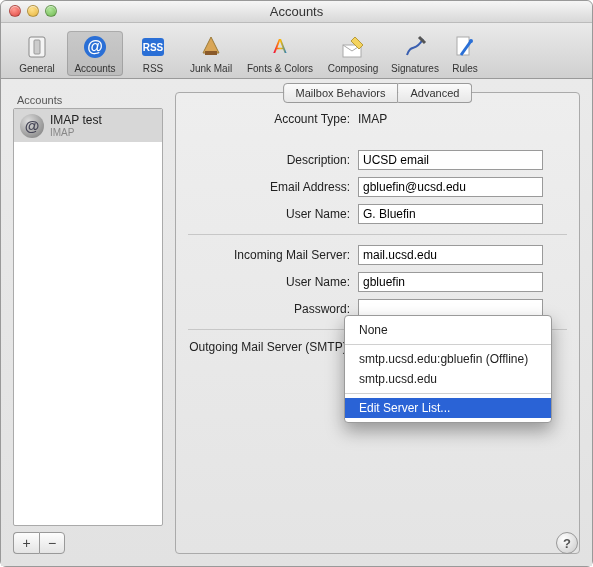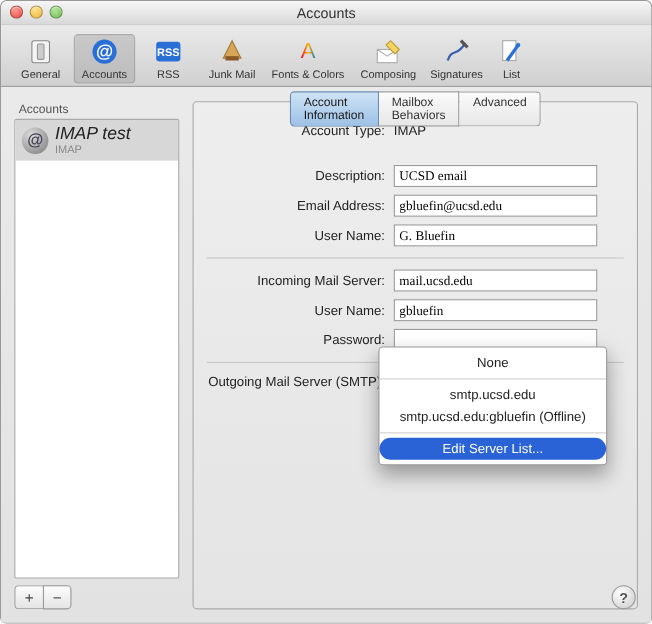--- a/index.html
+++ b/index.html
@@ -25,48 +25,48 @@
 
   
   .body { position: absolute; top: 79px; left: 0; right: 0; bottom: 0; background: linear-gradient(#eaeaea,#e2e2e2); display: flex; padding: 12px; gap: 12px; }
 
   
   .sidewrap { width: 150px; display: flex; flex-direction: column; }
   .sidehead { font-size: 11px; color: #555; padding: 2px 4px 2px 4px; }
   .sidebar { flex: 1; background: #fff; border: 1px solid #aaa; border-radius: 2px; overflow: auto; }
   .acct-row { display: flex; align-items: center; gap: 6px; padding: 4px 6px; background: #d7d7d7; }
   .acct-icon { width: 24px; height: 24px; border-radius: 50%; background: radial-gradient(circle at 35% 30%, #ddd, #777); display:flex; align-items:center; justify-content:center; color:#445; font-weight:bold; font-size:15px;}
-  .acct-text .aname { font-size: 16px; color: #222; font-style: italic; }
+  .acct-text .aname { font-size: 12px; color: #222; }
   .acct-text .atype { font-size: 10px; color: #888; }
   .plusminus { display: flex; height: 22px; margin-top: 6px; }
   .pm-btn { width: 26px; height: 22px; background: linear-gradient(#fdfdfd,#e4e4e4); border: 1px solid #999; display:flex; align-items:center; justify-content:center; font-size:14px; color:#444; }
   .pm-btn:first-child { border-right: none; border-radius: 4px 0 0 4px;}
   .pm-btn:last-child { border-radius: 0 4px 4px 0;}
 
   
   .main { flex: 1; border: 1px solid #aaa; border-radius: 4px; background: linear-gradient(#eeeeee,#e4e4e4); position: relative; padding: 12px; }
   .tabbar { position: absolute; top: -10px; left: 50%; transform: translateX(-50%); display: flex; }
   .tab { font-size: 11px; padding: 3px 12px; background: linear-gradient(#fbfbfb,#e7e7e7); border: 1px solid #9a9a9a; color: #333; }
   .tab.sel { background: linear-gradient(#cfe4f6,#9dc1e6); border-color: #6b8fb3; color: #1a1a1a; }
   .tab:first-child { border-radius: 4px 0 0 4px; }
   .tab:last-child { border-radius: 0 4px 4px 0; }
   .tab + .tab { border-left: none; }
 
   .form { margin-top: 6px; font-size: 12px; color: #222; }
   .row { display: flex; align-items: center; margin: 7px 0; }
   .row label { width: 170px; text-align: right; padding-right: 8px; color: #222; }
   .row .val { flex: 1; }
-  .row input[type=text], .row input[type=password] { width: 185px; height: 20px; border: 1px solid #9a9a9a; background: #fff; padding: 2px 4px; font-size: 12px; font-family: Liberation Serif, serif; }
+  .row input[type=text], .row input[type=password] { width: 185px; height: 20px; border: 1px solid #9a9a9a; background: #fff; padding: 2px 4px; font-size: 12px; font-family: Liberation Sans, sans-serif; }
   .hr { border-top: 1px solid #c7c7c7; margin: 10px 0; }
 
   
-  .menu { position: absolute; left: 168px; top: 222px; width: 208px; background: #fff; border: 1px solid #9a9a9a; border-radius: 4px; box-shadow: 0 8px 18px rgba(0,0,0,0.35); font-size: 12px; padding: 4px 0; z-index: 10; text-align: center; }
+  .menu { position: absolute; left: 168px; top: 222px; width: 208px; background: #fff; border: 1px solid #9a9a9a; border-radius: 4px; box-shadow: 0 8px 18px rgba(0,0,0,0.35); font-size: 12px; padding: 4px 0; z-index: 10; }
   .menu .mi { padding: 3px 14px; color: #222; }
   .menu .msep { border-top: 1px solid #d0d0d0; margin: 4px 0; }
-  .menu .mi.hl { background: #2a63d6; color: #fff; border-radius: 10px; }
+  .menu .mi.hl { background: #2a63d6; color: #fff; }
 
   
   .help { position: absolute; right: 14px; bottom: 12px; width: 22px; height: 22px; border-radius: 50%; background: radial-gradient(circle at 35% 30%, #fff, #c9c9c9); border: 1px solid #999; display:flex; align-items:center; justify-content:center; color:#555; font-weight:bold; font-size:13px;}
 
 </style>
 </head>
 <body>
 
 <div class="window">
 
@@ -151,21 +151,21 @@
       <div>Signatures</div>
     </div>
     <div class="tb-item" style="width:40px">
       <div class="ticon">
         <svg width="28" height="28">
             <rect x="6" y="4" width="12" height="18" fill="#fff" stroke="#aaa"></rect>
             <path d="M10 22 L20 8" stroke="#2a6fd6" stroke-width="3"></path>
             <circle cx="20" cy="8" r="2" fill="#2a6fd6"></circle>
           </svg>
       </div>
-      <div>List</div>
+      <div>Rules</div>
     </div>
   </div>
 
   <div class="body">
 
     <div class="sidewrap">
       <div class="sidehead">Accounts</div>
       <div class="sidebar">
         <div class="acct-row">
           <div class="acct-icon">@</div>
@@ -176,21 +176,20 @@
         </div>
       </div>
       <div class="plusminus">
         <div class="pm-btn">+</div>
         <div class="pm-btn">−</div>
       </div>
     </div>
 
     <div class="main">
       <div class="tabbar">
-        <div class="tab sel">Account Information</div>
         <div class="tab">Mailbox Behaviors</div>
         <div class="tab">Advanced</div>
       </div>
 
       <div class="form">
         <div class="row">
           <label>Account Type:</label>
           <div class="val">IMAP</div>
         </div>
 
@@ -228,22 +227,22 @@
 
         <div class="row">
           <label>Outgoing Mail Server (SMTP):</label>
           <div class="val"></div>
         </div>
       </div>
 
       <div class="menu">
         <div class="mi">None</div>
         <div class="msep"></div>
+        <div class="mi">smtp.ucsd.edu:gbluefin (Offline)</div>
         <div class="mi">smtp.ucsd.edu</div>
-        <div class="mi">smtp.ucsd.edu:gbluefin (Offline)</div>
         <div class="msep"></div>
         <div class="mi hl">Edit Server List...</div>
       </div>
 
     </div>
 
   </div>
 
   <div class="help">?</div>
 

